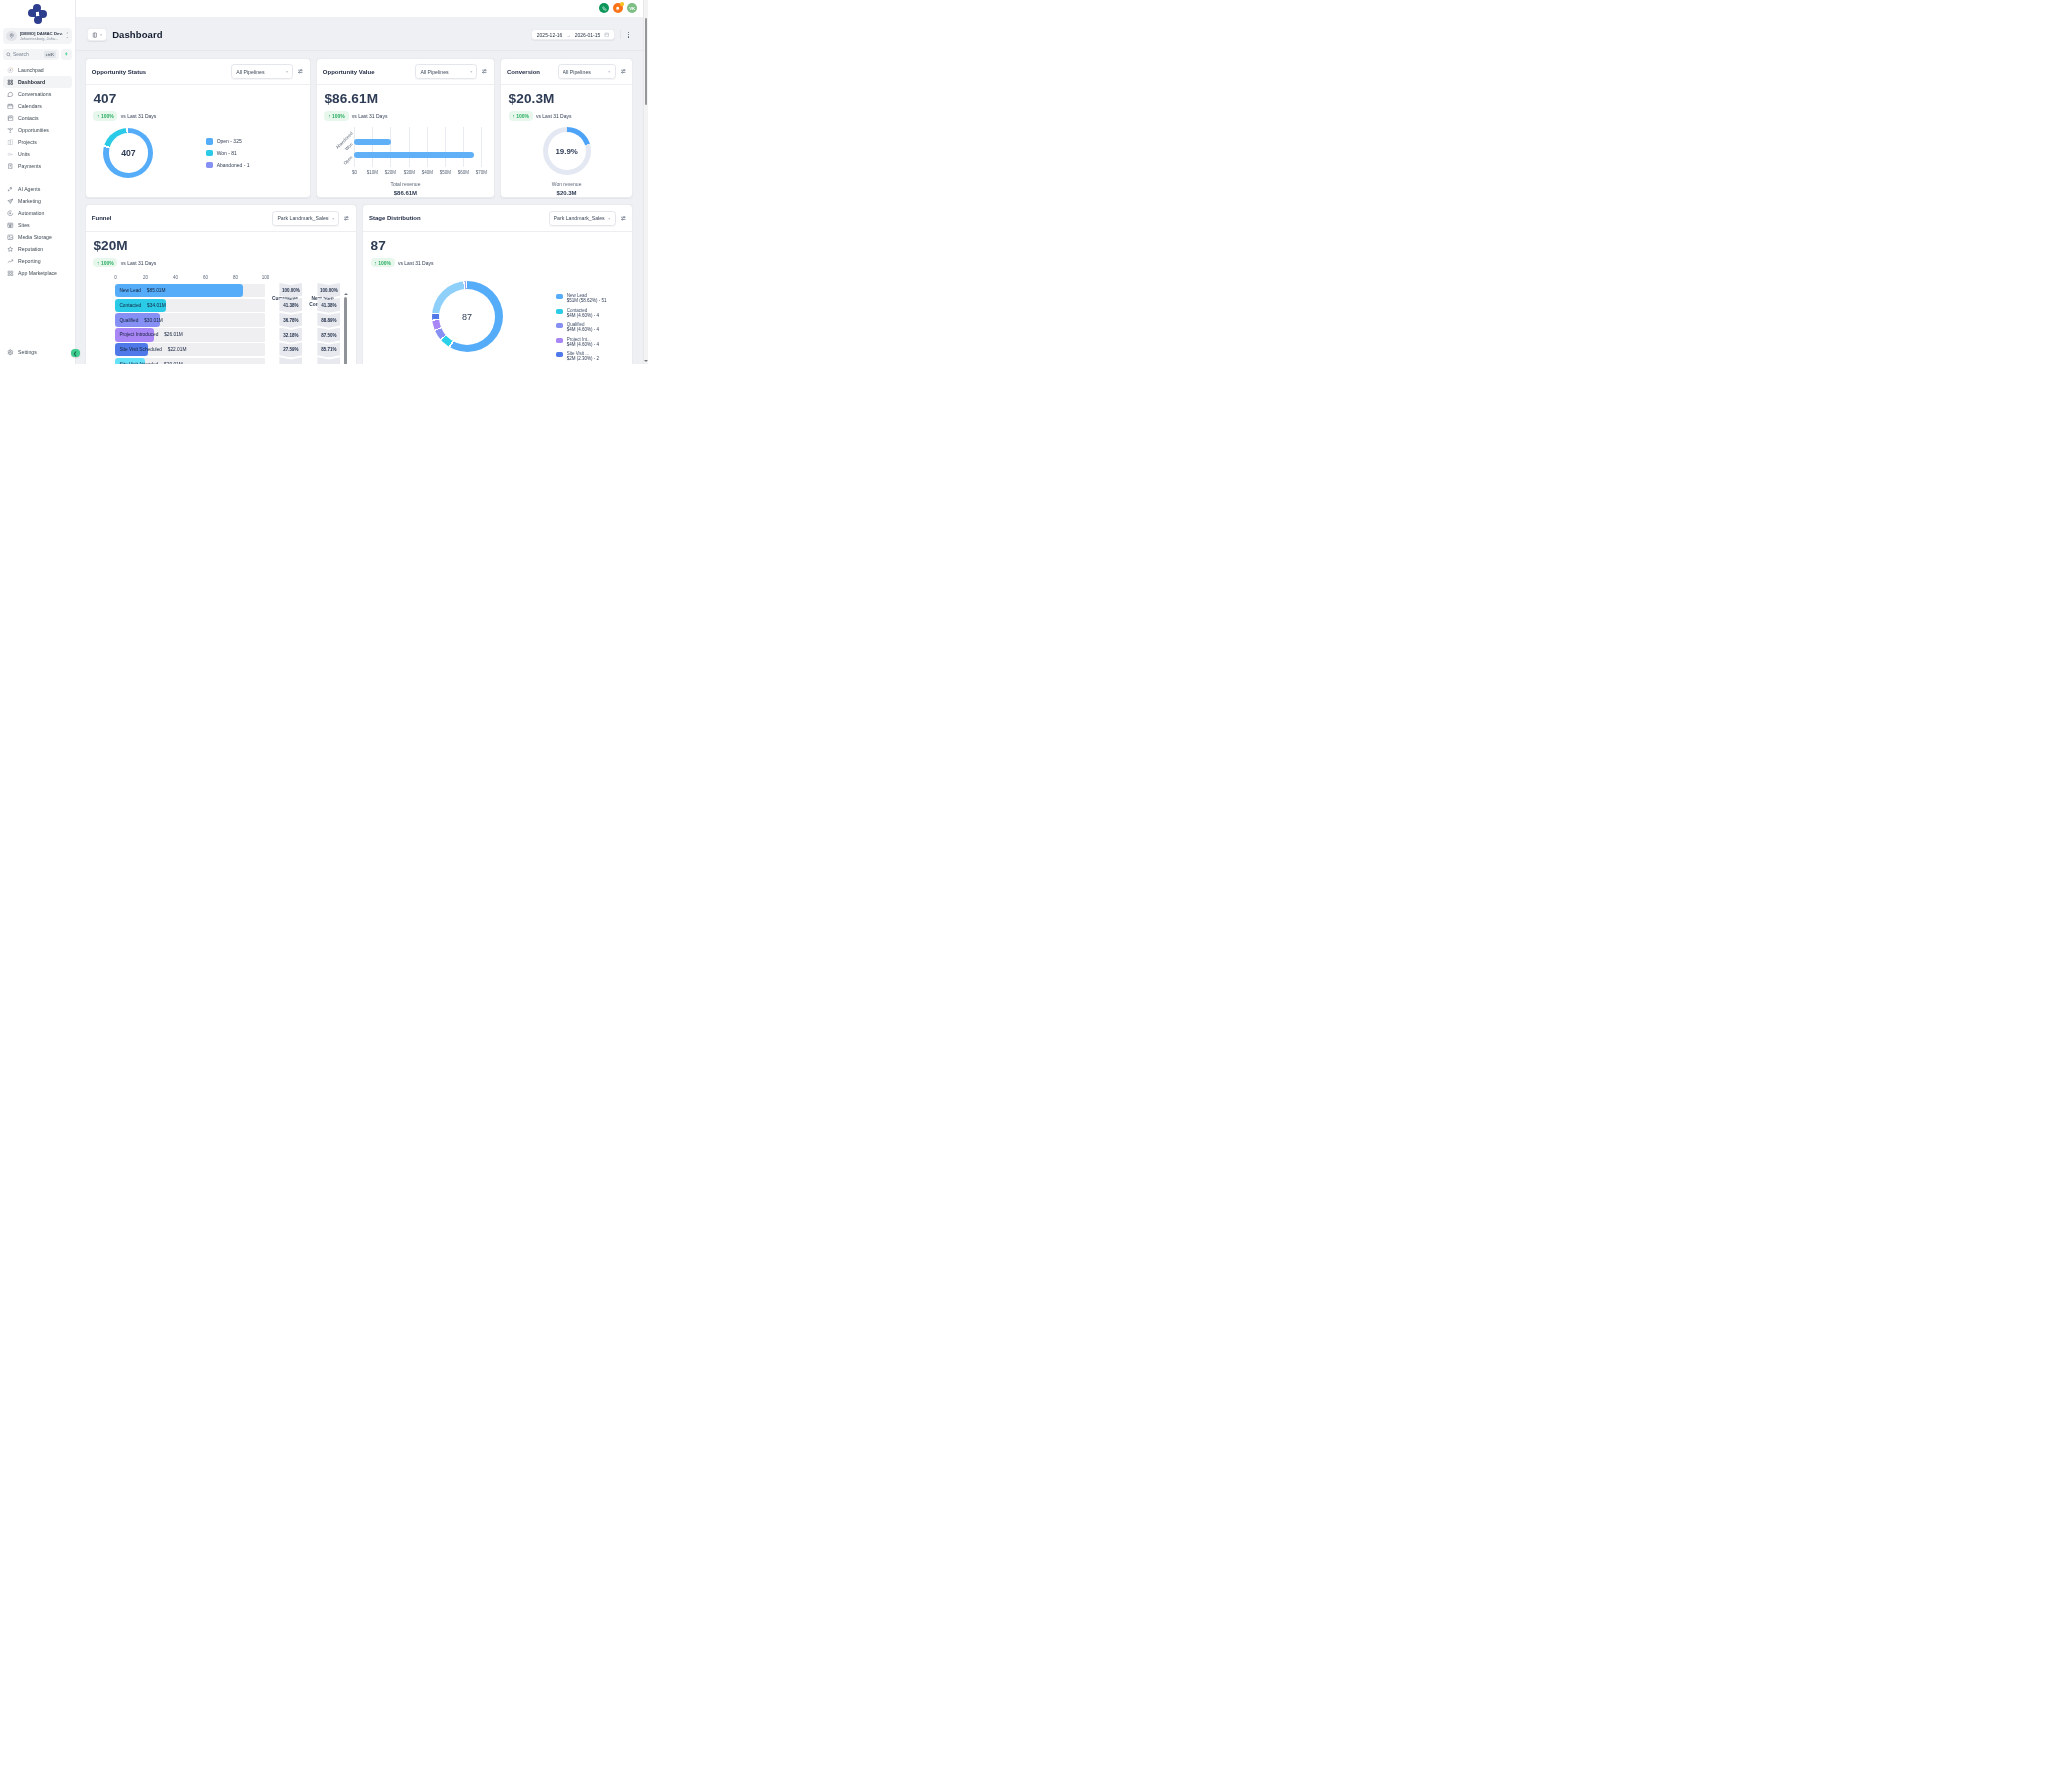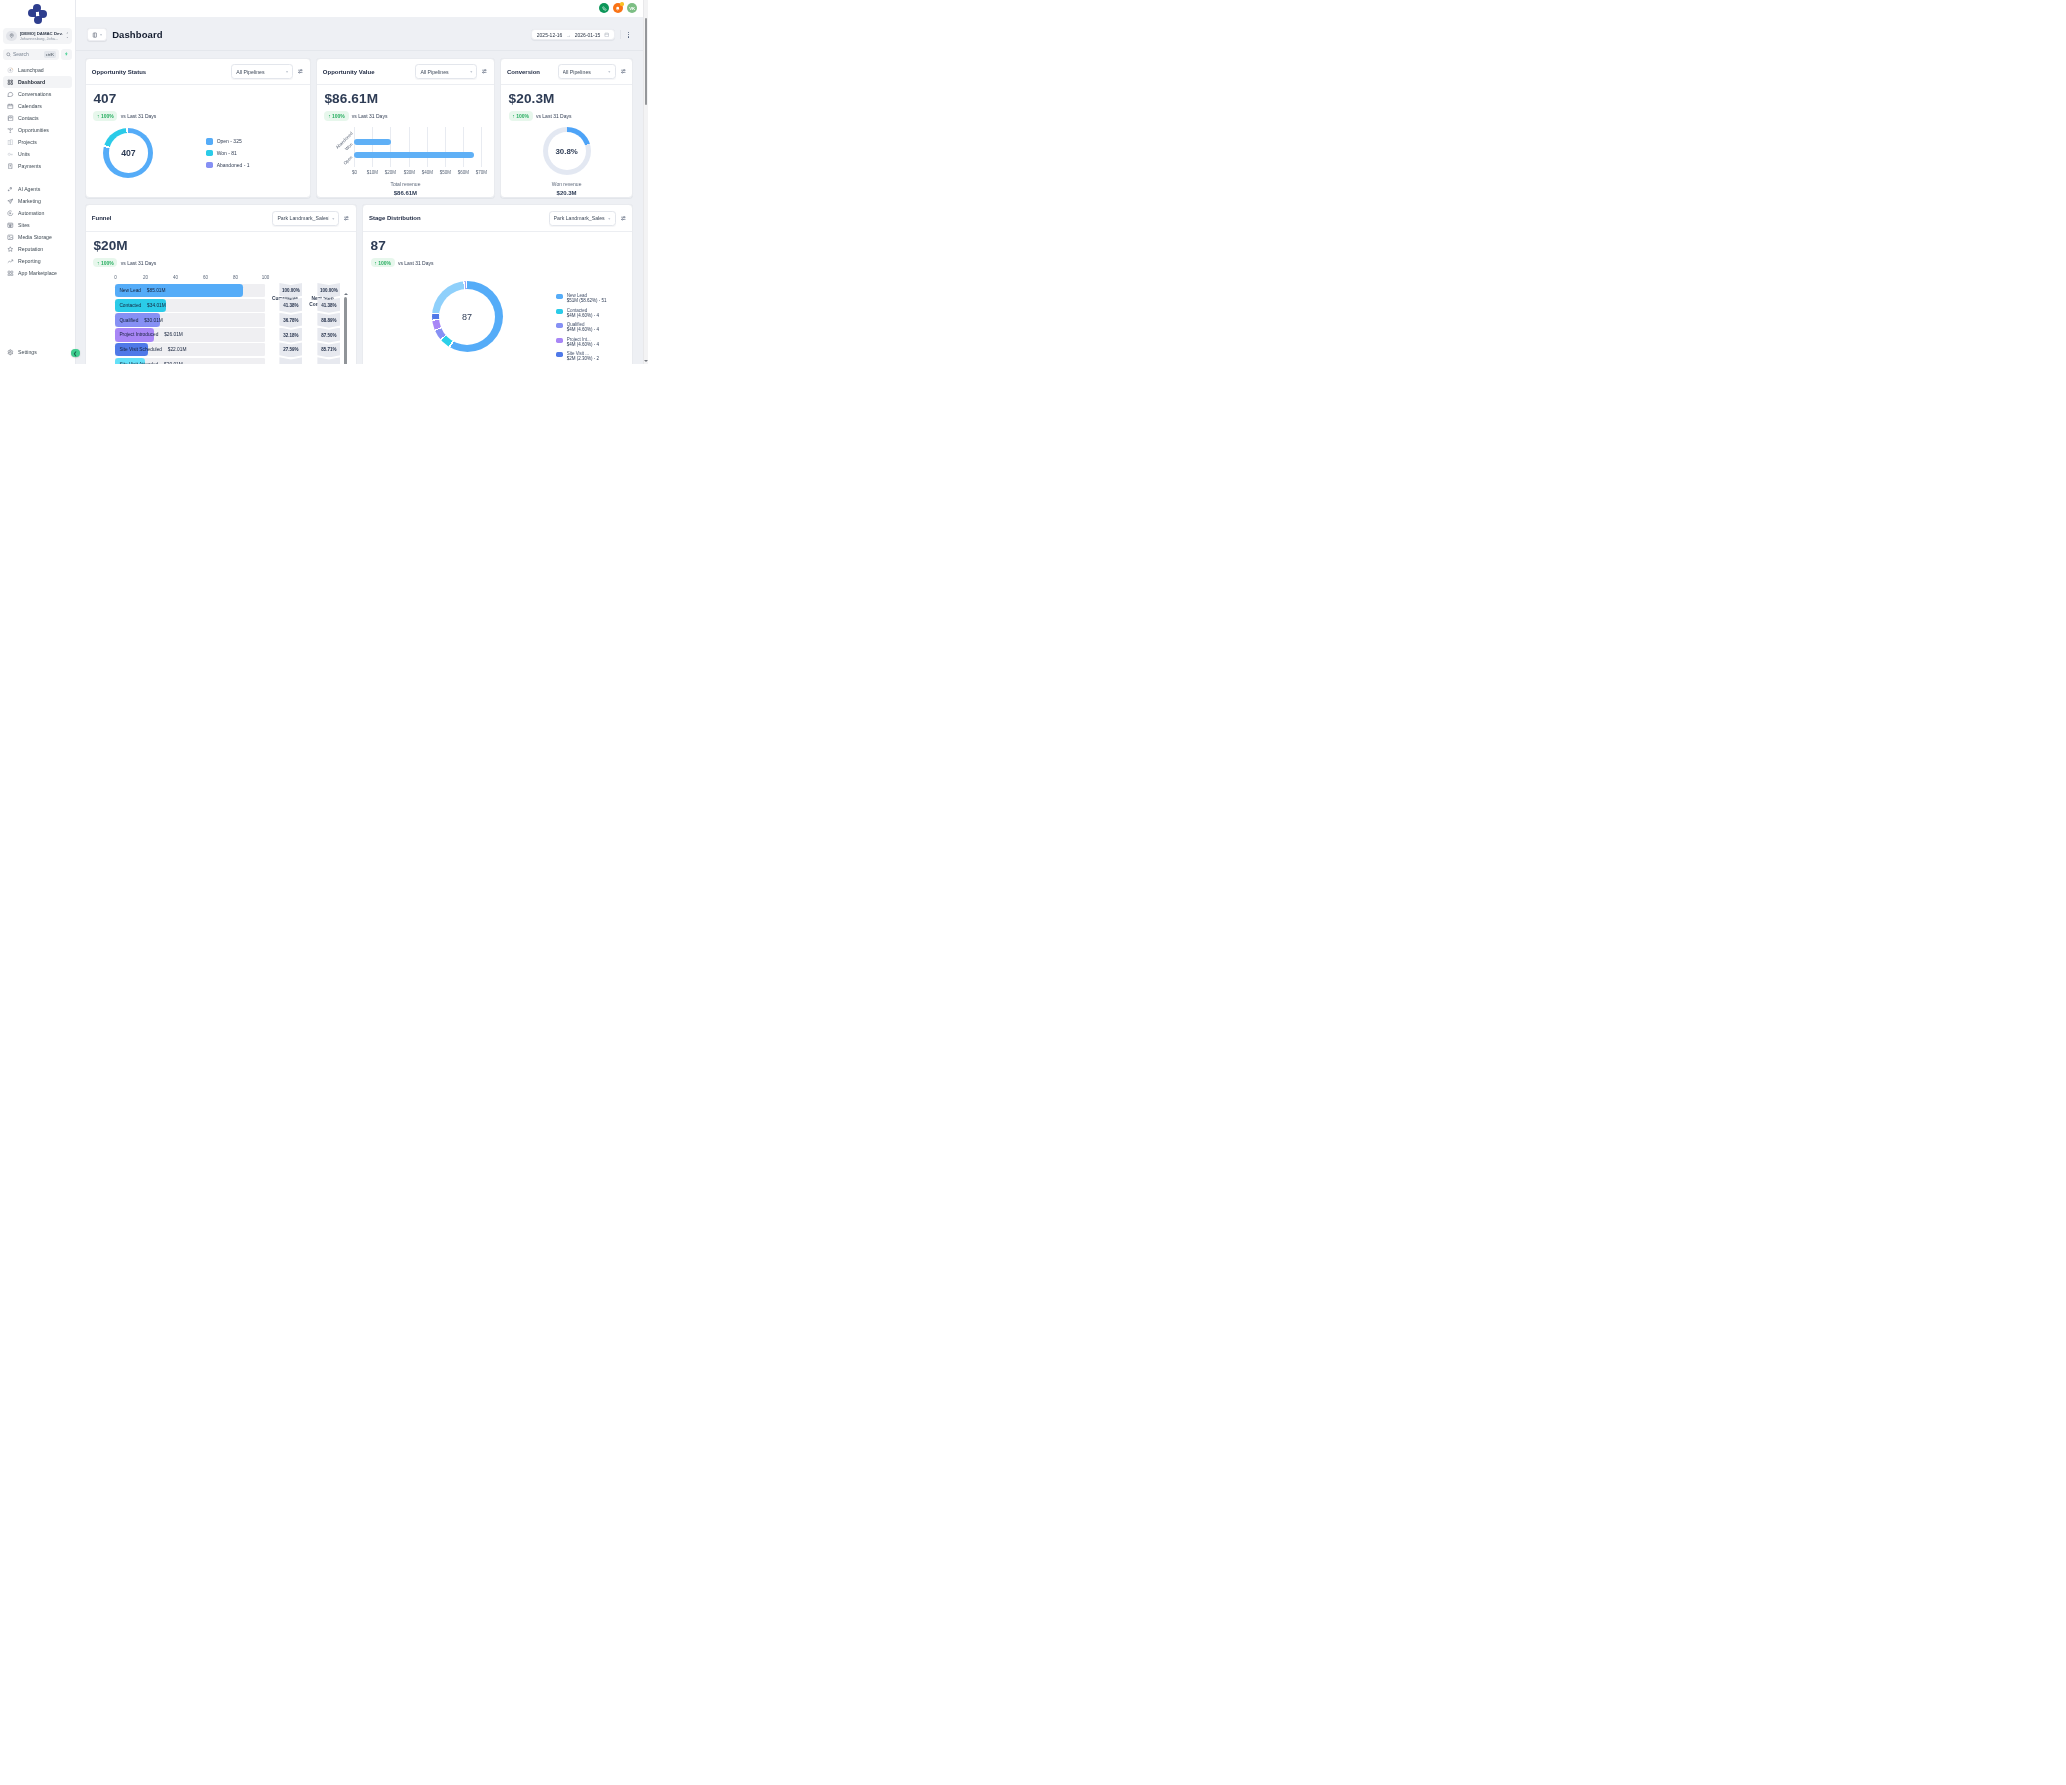--- a/index.html
+++ b/index.html
@@ -485,21 +485,21 @@
                 </svg>
             </div>
           </div>
           <div class="card-body">
             <div class="big-num">$20.3M</div>
             <div class="delta-row">
               <span class="pill">↑ <span>100%</span></span>
               <span class="delta-note">vs Last 31 Days</span>
             </div>
             <div class="gauge" style="background:conic-gradient(#4da3f7 0deg 72deg,#e3e8f2 72deg 360deg);">
-              <div class="gauge-center">30.8%</div>
+              <div class="gauge-center">19.9%</div>
             </div>
             <div class="center-caption">
               <div class="cap1">Won revenue</div>
               <div class="cap2">$20.3M</div>
             </div>
           </div>
         </div>
       </div>
 
       <div class="row">

